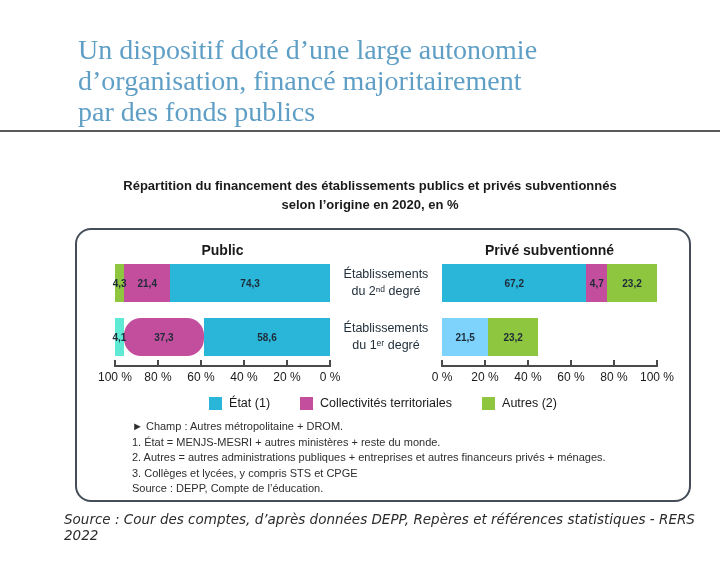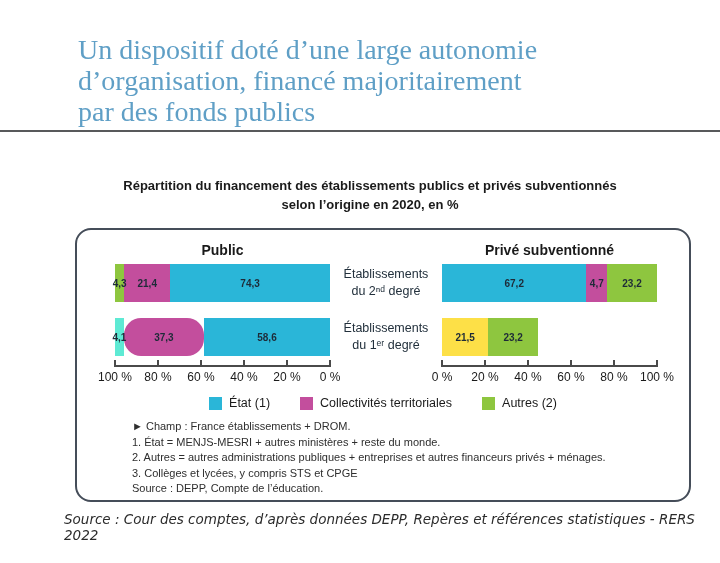--- a/index.html
+++ b/index.html
@@ -139,21 +139,21 @@
           <span class="seg-label">67,2</span>
         </div>
         <div class="seg" style="width: 9.6%; background: rgb(195, 78, 157);">
           <span class="seg-label">4,7</span>
         </div>
         <div class="seg" style="width: 23.2%; background: rgb(142, 198, 63);">
           <span class="seg-label">23,2</span>
         </div>
       </div>
     <div class="bar bar-r2">
-        <div class="seg" style="width: 21.5%; background: #fde047;">
+        <div class="seg" style="width: 21.5%; background: #7dd3fc;">
           <span class="seg-label">21,5</span>
         </div>
         <div class="seg" style="width: 23.2%; background: rgb(142, 198, 63);">
           <span class="seg-label">23,2</span>
         </div>
       </div>
 
     <div class="cat-label cat-1">Établissements
 du 2ⁿᵈ degré</div>
     <div class="cat-label cat-2">Établissements
@@ -197,21 +197,21 @@
         <span class="legend-swatch" style="background: rgb(195, 78, 157);"></span>
         <span>Collectivités territoriales</span>
       </div>
       <div class="legend-item">
         <span class="legend-swatch" style="background: rgb(142, 198, 63);"></span>
         <span>Autres (2)</span>
       </div>
     </div>
 
     <div class="footnotes">
-      <div>► Champ : France établissements + DROM.</div>
+      <div>► Champ : Autres métropolitaine + DROM.</div>
       <div>1. État = MENJS-MESRI + autres ministères + reste du monde.</div>
       <div>2. Autres = autres administrations publiques + entreprises et autres financeurs privés + ménages.</div>
       <div>3. Collèges et lycées, y compris STS et CPGE</div>
       <div>Source : DEPP, Compte de l’éducation.</div>
     </div>
 
   </div>
 
   <div class="source-caption">Source : Cour des comptes, d’après données DEPP, Repères et références statistiques - RERS 2022</div>
 

